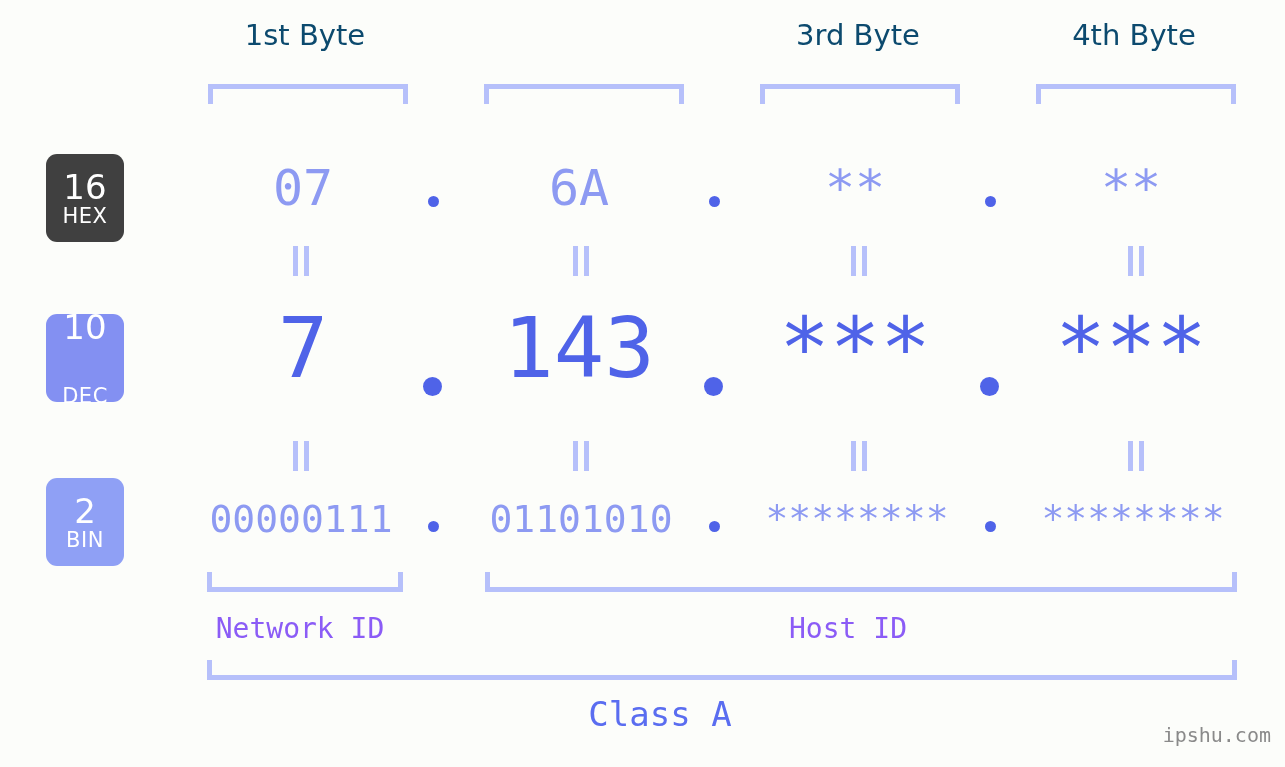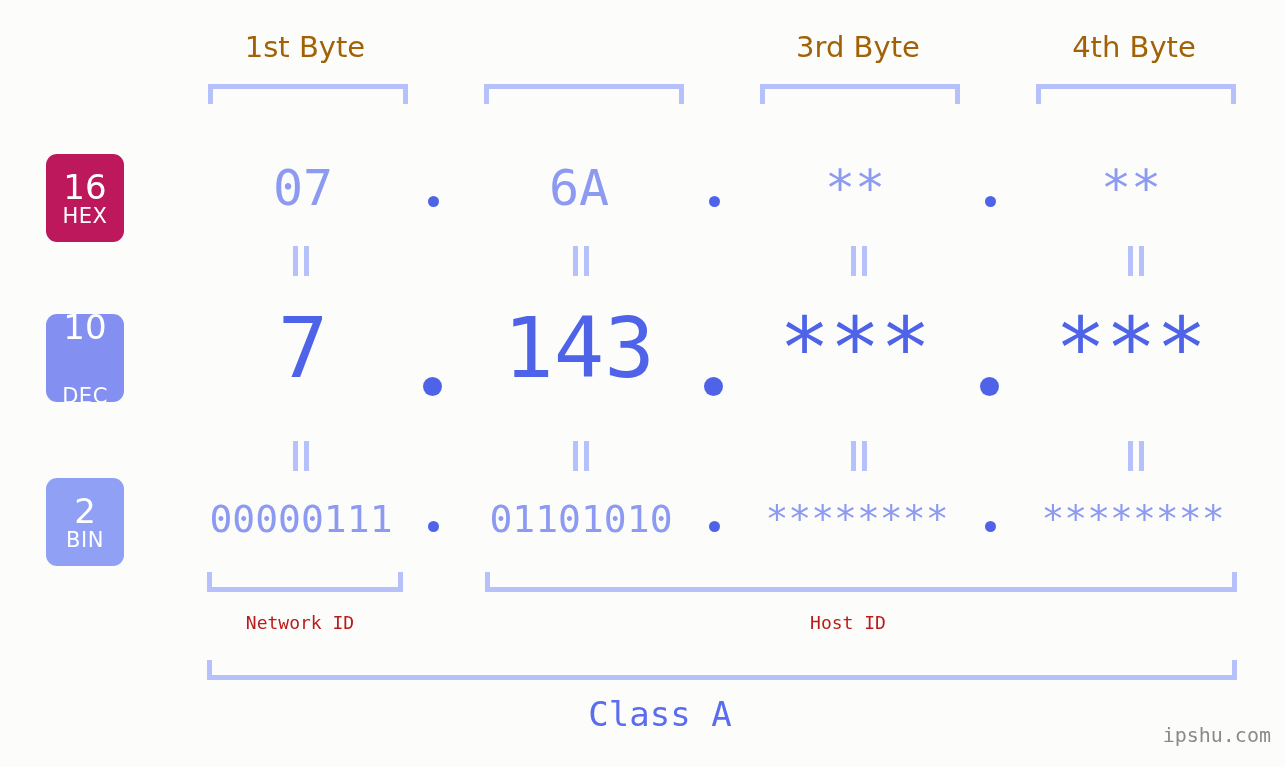--- a/index.html
+++ b/index.html
@@ -17,26 +17,26 @@
 
   #stage {
     position: relative;
     width: 1285px;
     height: 767px;
   }
 
   
   .byte-header {
     position: absolute;
-    top: 30px;
+    top: 18px;
     width: 200px;
     text-align: center;
     font-family: "DejaVu Sans", sans-serif;
     font-size: 29px;
-    color: #a16207;
+    color: #0c4a6e;
     letter-spacing: 0px;
     white-space: nowrap;
   }
 
   
   .bracket {
     position: absolute;
     border-top: 5px solid #b6c0fa;
     height: 15px;
   }
@@ -125,22 +125,22 @@
     display: block;
     width: 5px;
     height: 30px;
     background: #b6c0fa;
   }
 
   
   .section-label {
     position: absolute;
     text-align: center;
-    font-size: 18px;
-    color: #b91c1c;
+    font-size: 28px;
+    color: #8b5cf6;
     font-family: "DejaVu Sans Mono", monospace;
     white-space: nowrap;
   }
   .class-label {
     position: absolute;
     text-align: center;
     font-size: 34px;
     color: #5a6df0;
     font-family: "DejaVu Sans Mono", monospace;
     white-space: nowrap;
@@ -163,21 +163,21 @@
 
   <div class="byte-header" style="left:205px;">1st Byte</div>
   <div class="byte-header" style="left:758px;">3rd Byte</div>
   <div class="byte-header" style="left:1034px;">4th Byte</div>
 
   <div class="bracket down" style="left:208px; top:84px; width:190px;"></div>
   <div class="bracket down" style="left:484px; top:84px; width:190px;"></div>
   <div class="bracket down" style="left:760px; top:84px; width:190px;"></div>
   <div class="bracket down" style="left:1036px; top:84px; width:190px;"></div>
 
-  <div class="badge" style="top:154px; height:88px; background:#be185d;">
+  <div class="badge" style="top:154px; height:88px; background:#404040;">
     <span class="num">16</span>
     <span class="nm">HEX</span>
   </div>
   <div class="badge" style="top:314px; height:88px; background:#8390f2;gap:40px;">
     <span class="num">10</span>
     <span class="nm">DEC</span>
   </div>
   <div class="badge" style="top:478px; height:88px; background:#8fa0f5;">
     <span class="num">2</span>
     <span class="nm">BIN</span>

